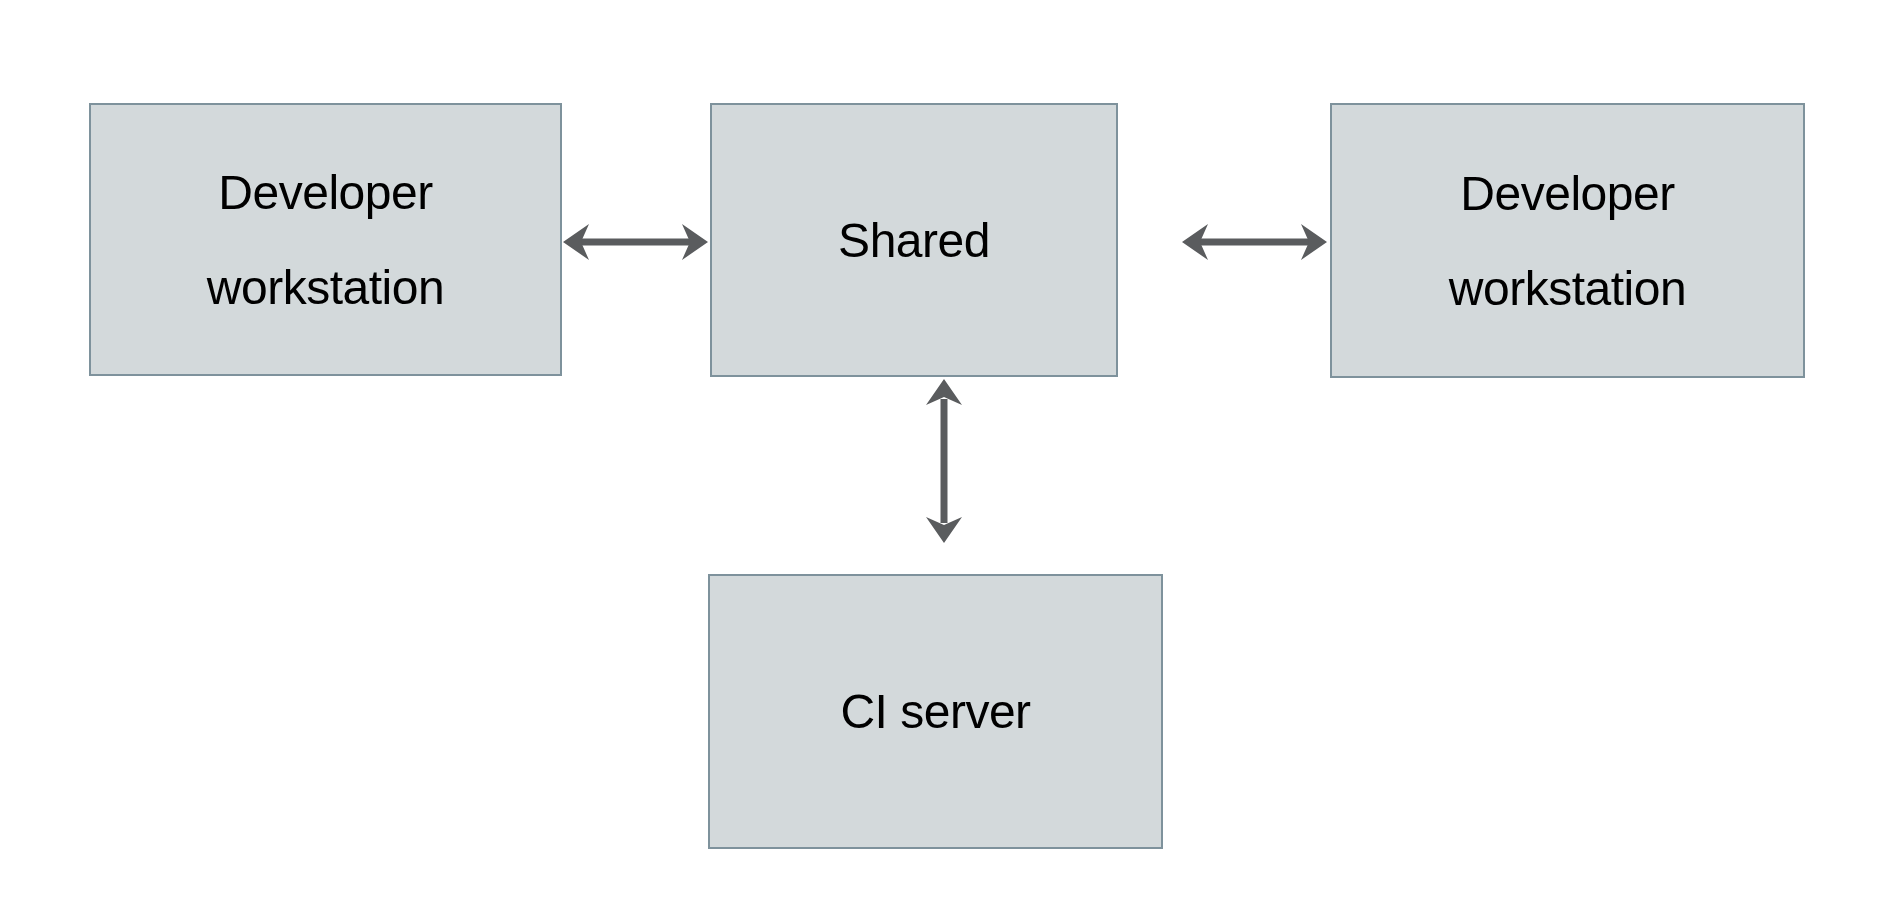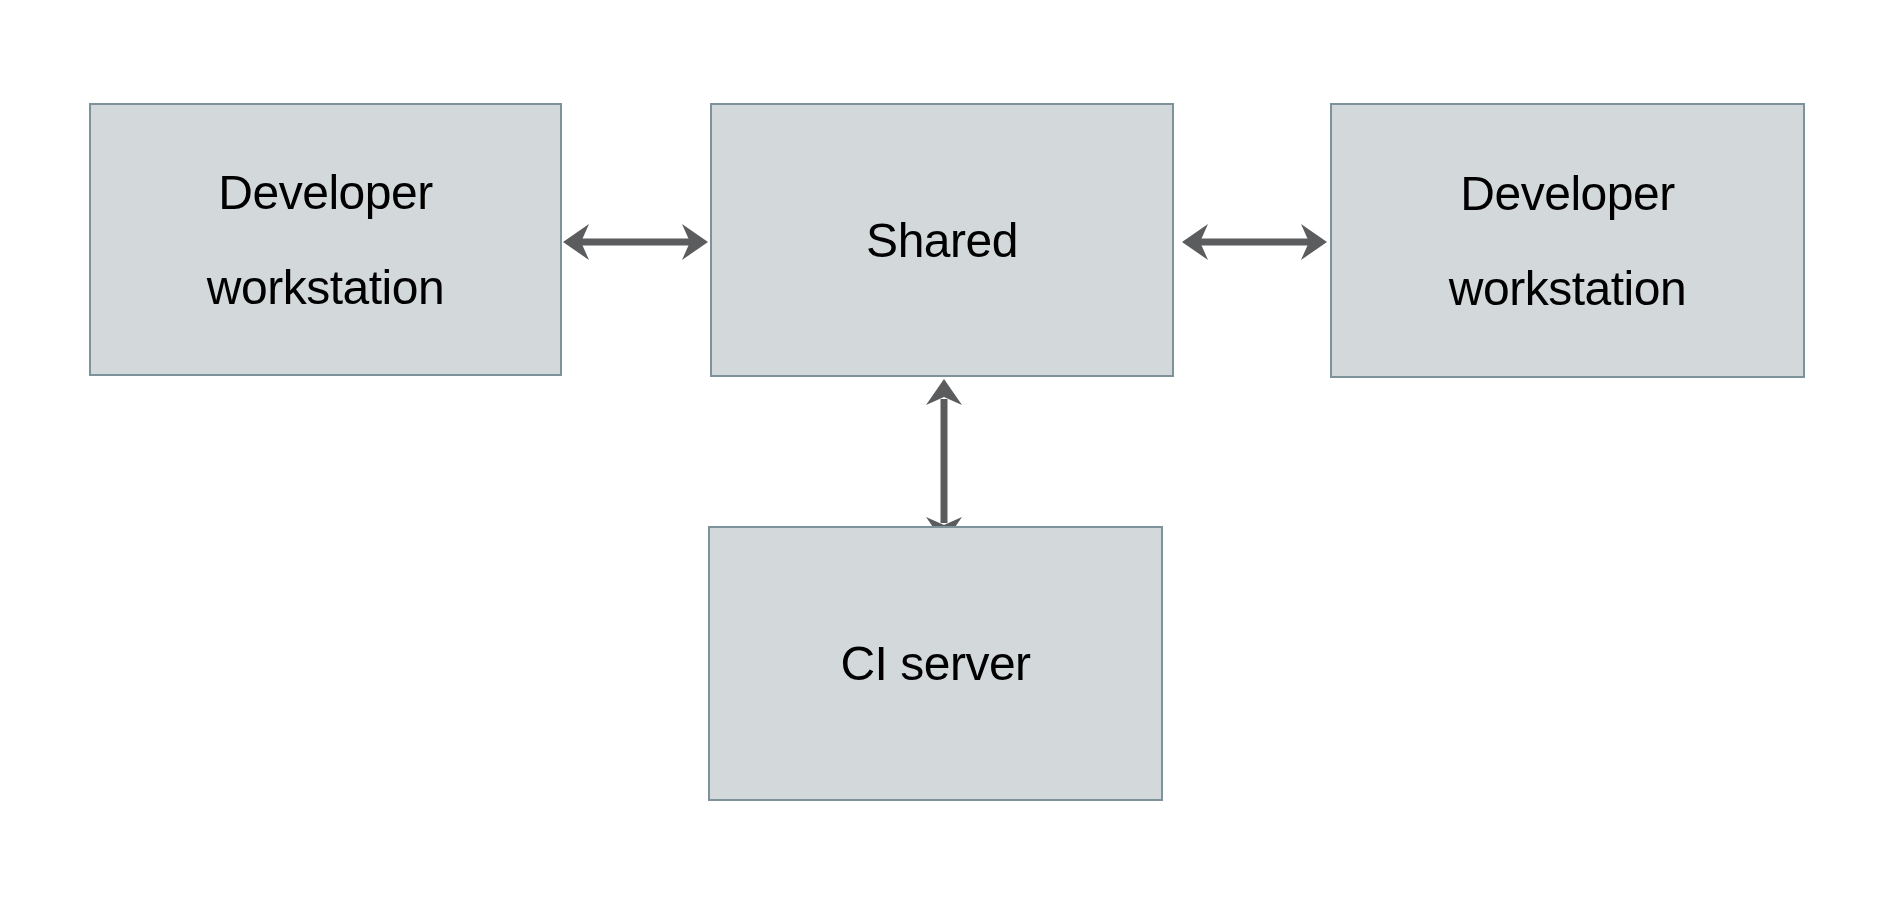--- a/index.html
+++ b/index.html
@@ -35,23 +35,23 @@
     text-align: center;
   }
   .node .label-line {
     font-size: 48px;
     line-height: 95px;
     color: var(--text-color, #000000);
     letter-spacing: -0.5px;
     white-space: nowrap;
   }
   .node-dev-left   { left: 89px;   top: 103px; width: 473px; height: 273px; }
-  .node-cache      { left: 710px;  top: 103px; width: 464px; height: 274px; }
+  .node-cache      { left: 710px;  top: 103px; width: 408px; height: 274px; }
   .node-dev-right  { left: 1330px; top: 103px; width: 475px; height: 275px; }
-  .node-ci         { left: 708px;  top: 526px; width: 455px; height: 275px; }
+  .node-ci         { left: 708px;  top: 574px; width: 455px; height: 275px; }
 </style>
 </head>
 <body>
 
 <div class="canvas">
 
   <svg class="arrows-layer" viewBox="0 0 1900 922" xmlns="http://www.w3.org/2000/svg" aria-hidden="true">
 
     <g>
       <line x1="580" y1="242" x2="691" y2="242" stroke-width="7" stroke="#5a5c5e"></line>

